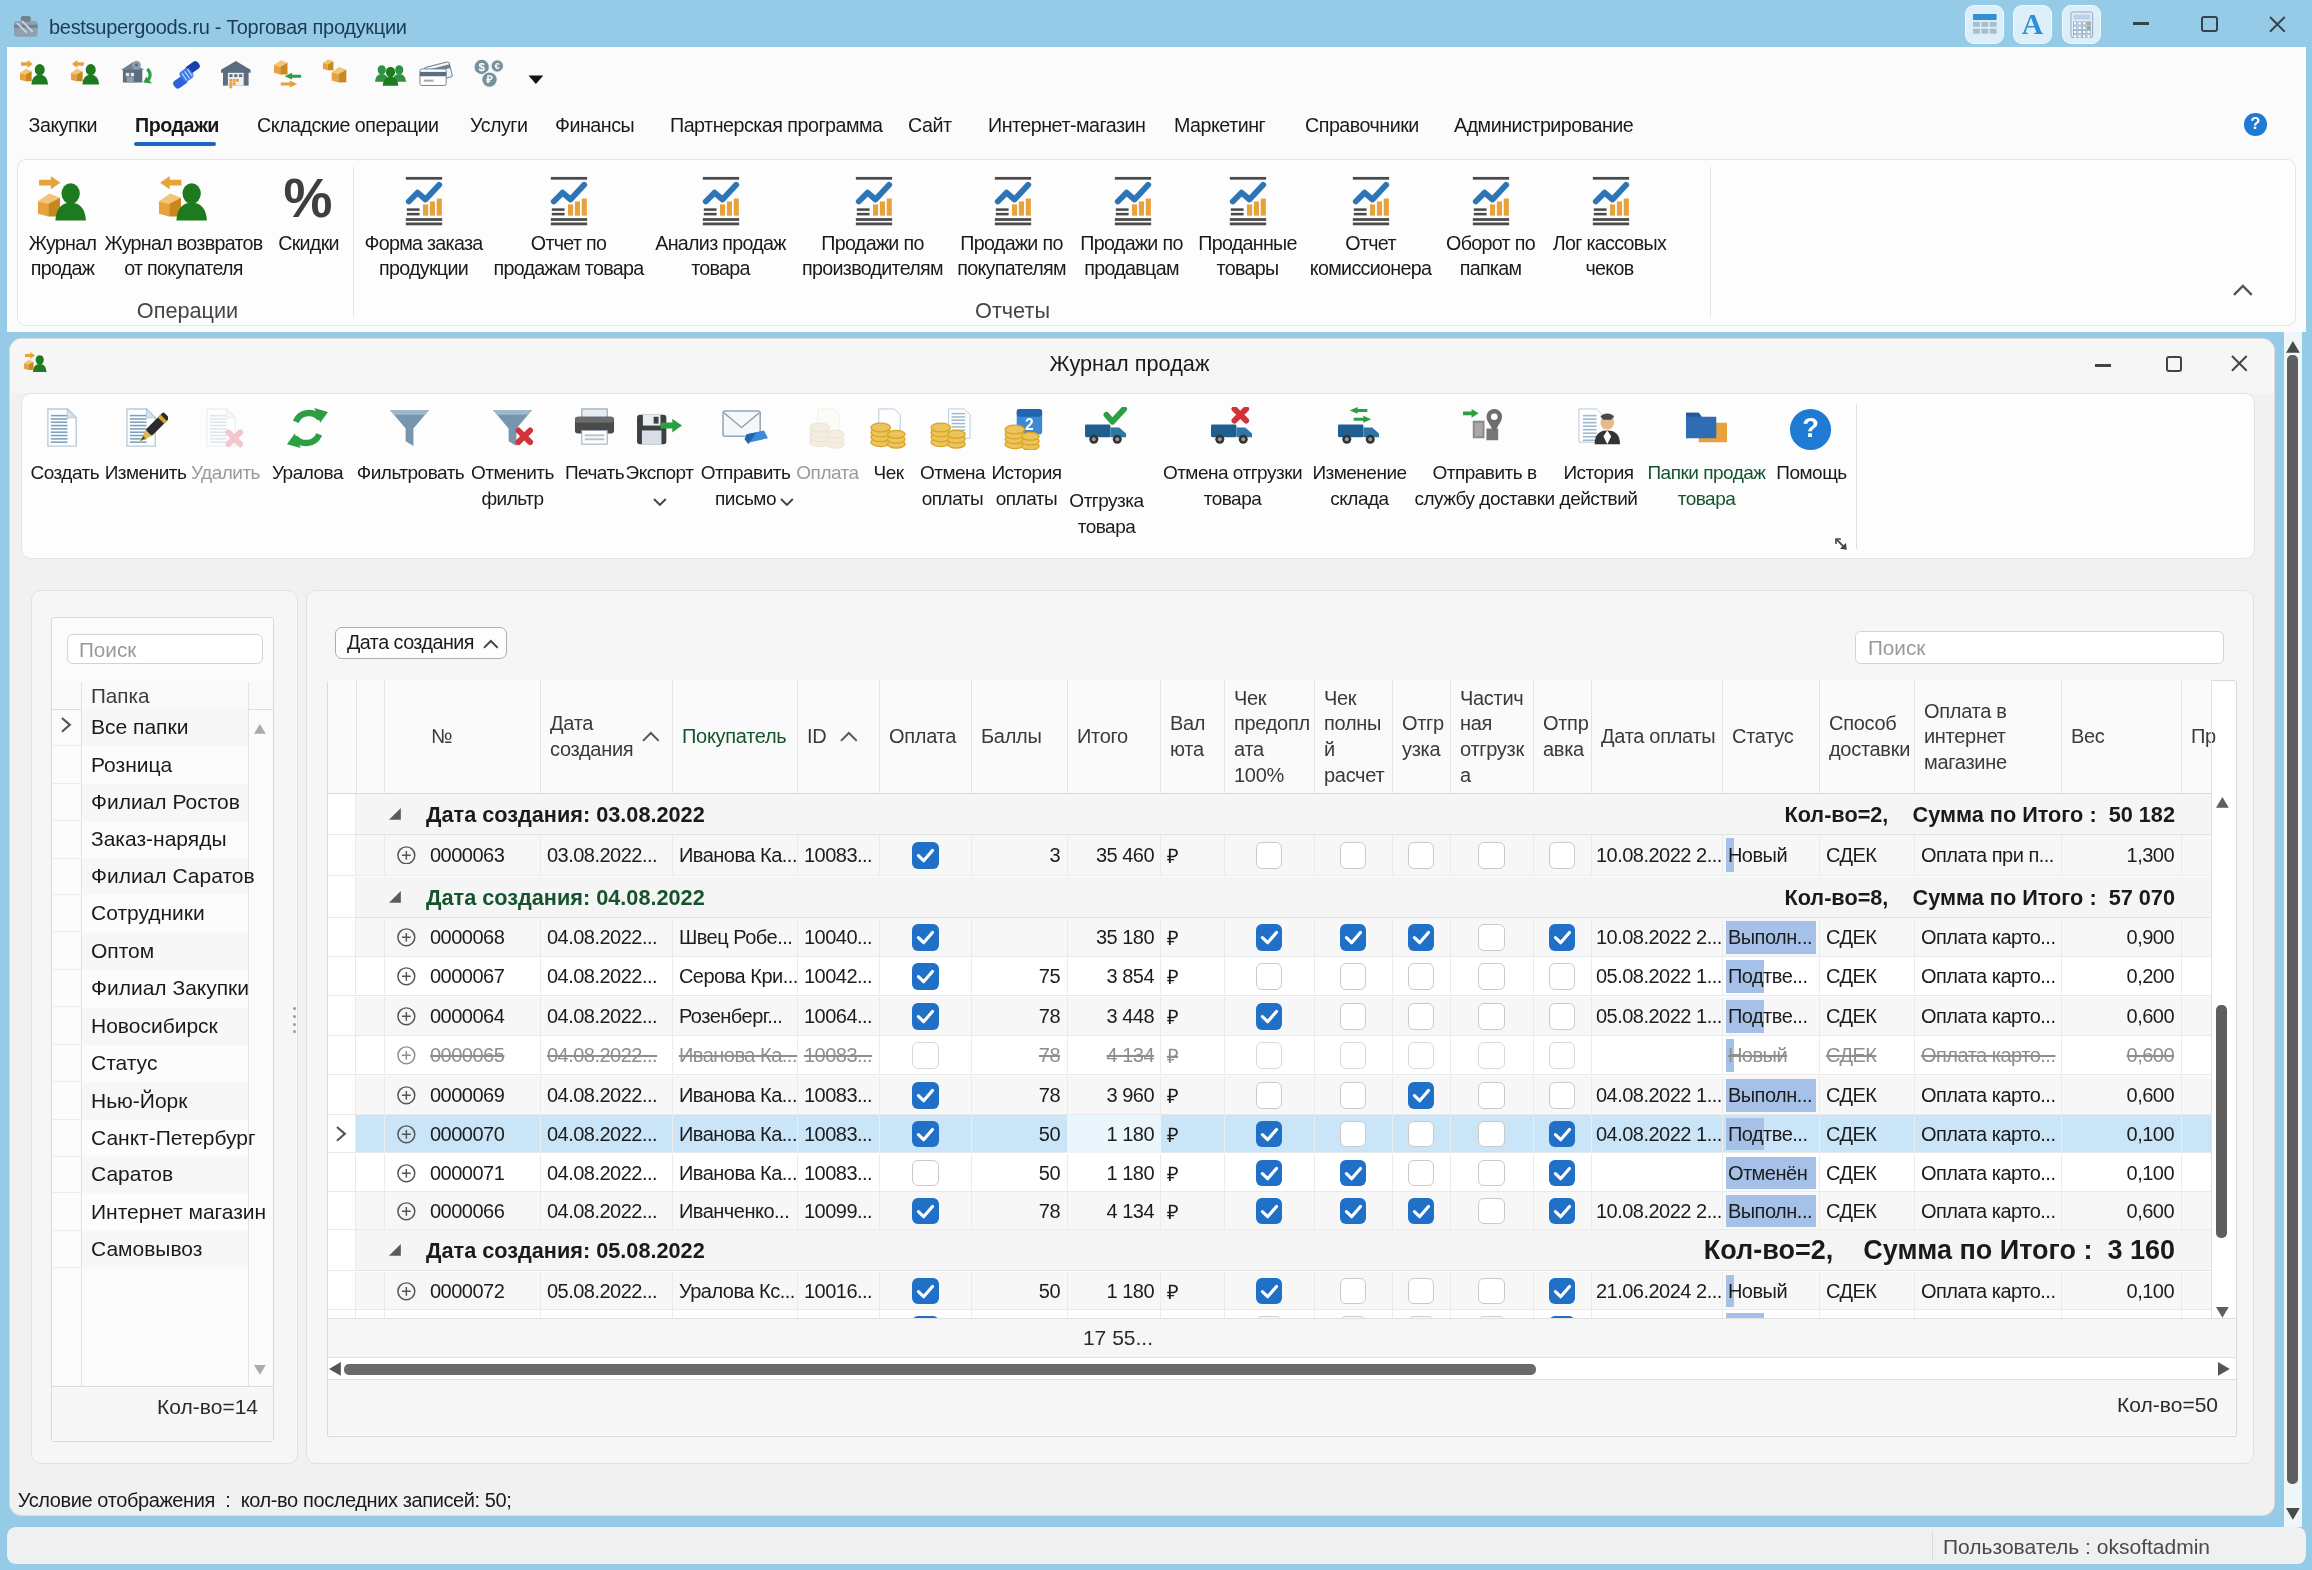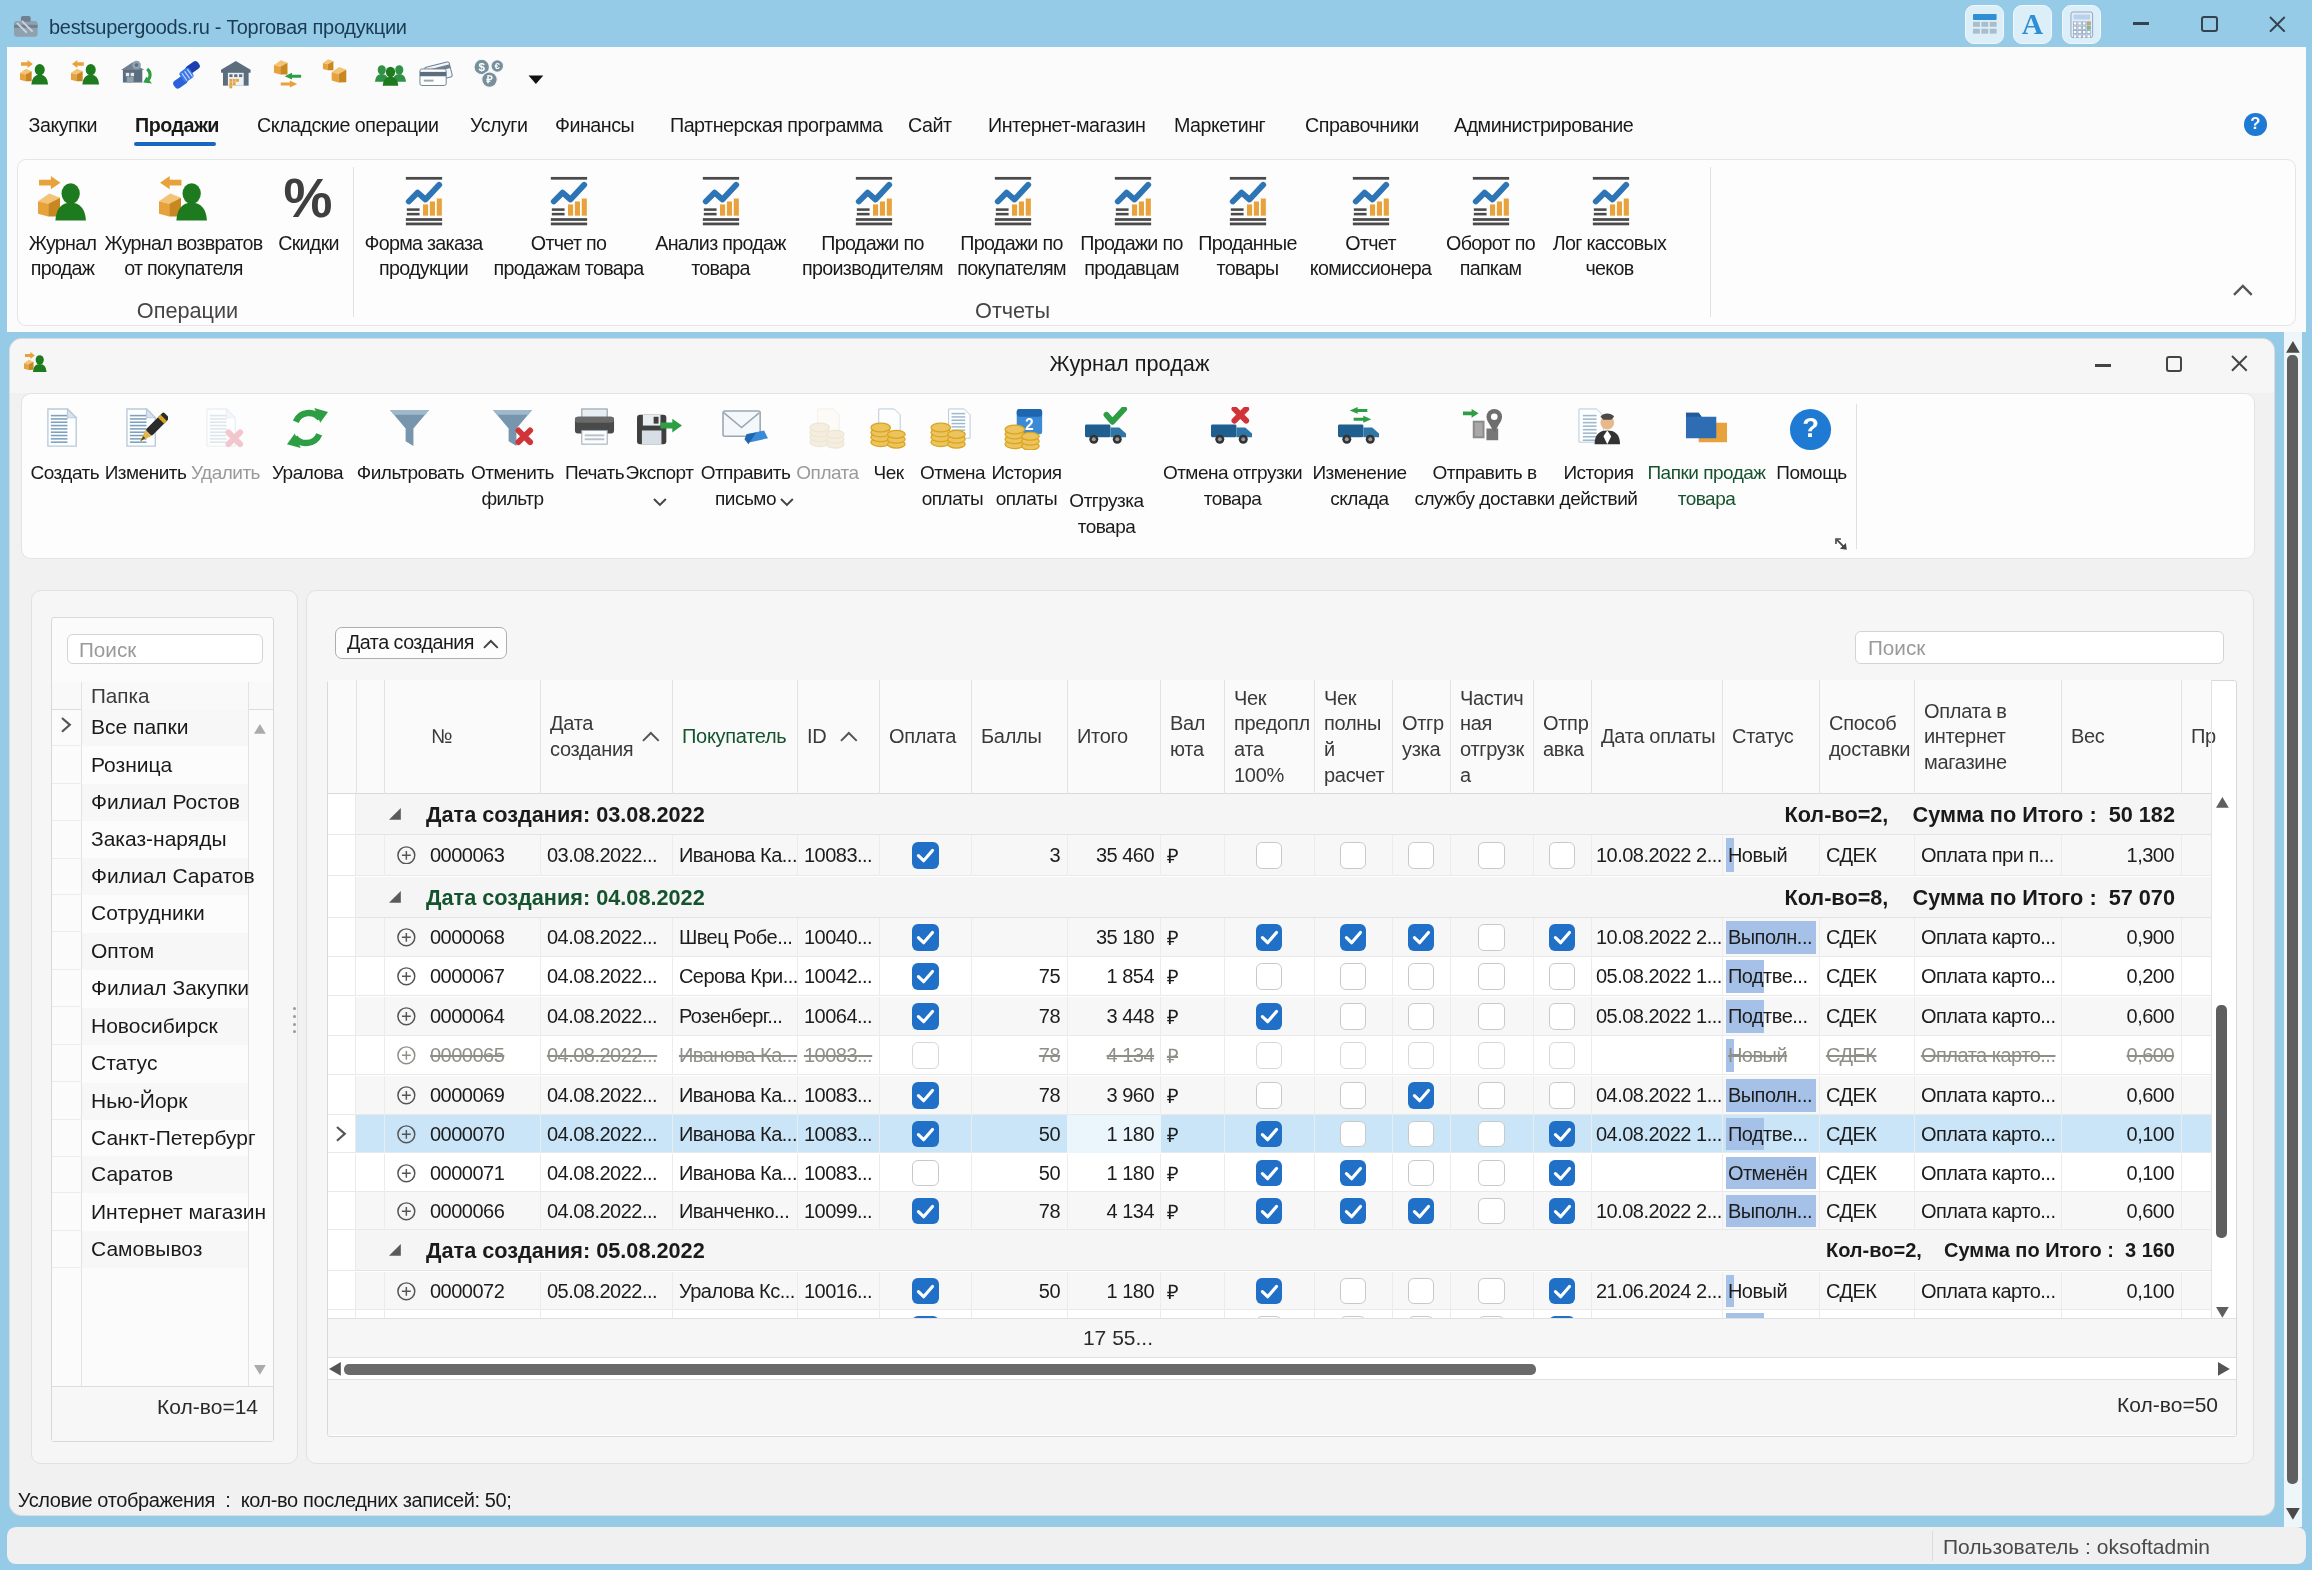--- a/index.html
+++ b/index.html
@@ -874,21 +874,21 @@
 <div class="a" style="left:344px;top:0;width:125px;height:39px;display:flex;align-items:center;justify-content:flex-start;padding:0 6.9px;font-size:20px;letter-spacing:-0.5px;color:#1c1c1c;text-decoration:none;white-space:nowrap;overflow:hidden;">Серова Кри...</div>
 <div class="a" style="left:469px;top:0;width:82px;height:39px;display:flex;align-items:center;justify-content:flex-start;padding:0 6.9px;font-size:20px;letter-spacing:-0.5px;color:#1c1c1c;text-decoration:none;white-space:nowrap;overflow:hidden;">10042...</div>
 <div class="a" style="left:551px;top:0;width:93px;height:39px;display:flex;align-items:center;justify-content:center;padding:0 6.9px;font-size:20px;letter-spacing:-0.5px;color:#1c1c1c;text-decoration:none;white-space:nowrap;overflow:hidden;">
       <div class="cbx">
         <svg width="26.6" height="26.6" viewBox="0 0 27 27">
           <path d="M6.5 13.8 L11.8 19 L20.8 8.6" stroke="#fff" stroke-width="3.2" fill="none" stroke-linecap="round" stroke-linejoin="round"></path>
         </svg>
       </div>
     </div>
 <div class="a" style="left:643px;top:0;width:96px;height:39px;display:flex;align-items:center;justify-content:flex-end;padding:0 6.9px;font-size:20px;letter-spacing:-0.5px;color:#1c1c1c;text-decoration:none;white-space:nowrap;overflow:hidden;">75</div>
-<div class="a" style="left:739px;top:0;width:94px;height:39px;display:flex;align-items:center;justify-content:flex-end;padding:0 6.9px;font-size:20px;letter-spacing:-0.5px;color:#1c1c1c;text-decoration:none;white-space:nowrap;overflow:hidden;">1 854</div>
+<div class="a" style="left:739px;top:0;width:94px;height:39px;display:flex;align-items:center;justify-content:flex-end;padding:0 6.9px;font-size:20px;letter-spacing:-0.5px;color:#1c1c1c;text-decoration:none;white-space:nowrap;overflow:hidden;">3 854</div>
 <div class="a" style="left:832px;top:0;width:64px;height:39px;display:flex;align-items:center;justify-content:flex-start;padding:0 6.9px;font-size:20px;letter-spacing:-0.5px;color:#1c1c1c;text-decoration:none;white-space:nowrap;overflow:hidden;">₽</div>
 <div class="a" style="left:896px;top:0;width:90px;height:39px;display:flex;align-items:center;justify-content:center;padding:0 6.9px;font-size:20px;letter-spacing:-0.5px;color:#1c1c1c;text-decoration:none;white-space:nowrap;overflow:hidden;">
       <div class="cbe" style="border-color:#C9C9C9"></div>
     </div>
 <div class="a" style="left:986px;top:0;width:78px;height:39px;display:flex;align-items:center;justify-content:center;padding:0 6.9px;font-size:20px;letter-spacing:-0.5px;color:#1c1c1c;text-decoration:none;white-space:nowrap;overflow:hidden;">
       <div class="cbe" style="border-color:#C9C9C9"></div>
     </div>
 <div class="a" style="left:1064px;top:0;width:58px;height:39px;display:flex;align-items:center;justify-content:center;padding:0 6.9px;font-size:20px;letter-spacing:-0.5px;color:#1c1c1c;text-decoration:none;white-space:nowrap;overflow:hidden;">
       <div class="cbe" style="border-color:#C9C9C9"></div>
     </div>
@@ -1323,21 +1323,21 @@
 <div class="a" style="left:1586px;top:0;width:147px;height:38px;display:flex;align-items:center;justify-content:flex-start;padding:0 6.9px;font-size:20px;letter-spacing:-0.5px;color:#1c1c1c;text-decoration:none;white-space:nowrap;overflow:hidden;">Оплата карто...</div>
 <div class="a" style="left:1733px;top:0;width:120px;height:38px;display:flex;align-items:center;justify-content:flex-end;padding:0 6.9px;font-size:20px;letter-spacing:-0.5px;color:#1c1c1c;text-decoration:none;white-space:nowrap;overflow:hidden;">0,600</div>
 <div class="a" style="left:1853px;top:0;width:30.5px;height:38px;display:flex;align-items:center;justify-content:flex-start;padding:0 6.9px;font-size:20px;letter-spacing:-0.5px;color:#1c1c1c;text-decoration:none;white-space:nowrap;overflow:hidden;"></div>
 </div>
 <div class="a" style="left:356px;top:1230px;width:1856px;height:41px;background:#F5F5F5;border-bottom:1px solid #E3E3E3;"></div>
 <div class="a" style="left:328px;top:1230px;width:27.6px;height:41px;background:#fff;border-right:1px solid #E9E9E9;border-bottom:1px solid #E9E9E9;"></div>
 <div class="a" style="left:388px;top:1243px;"><svg width="15.8" height="14.8" viewBox="0 0 16 15" style="">
       <polygon points="13,1 13,13 1,13" fill="#5A5A5A"></polygon>
     </svg></div>
 <div class="a" style="left:426px;top:1230px;height:41px;display:flex;align-items:center;font-size:21.7px;font-weight:bold;color:#1a1a1a;">Дата создания: 05.08.2022</div>
-<div class="a" style="left:1485px;top:1230px;width:690px;height:41px;display:flex;align-items:center;justify-content:flex-end;font-size:20px;font-weight:bold;color:#1a1a1a;">Кол-во=2,&nbsp;&nbsp;&nbsp;&nbsp;Сумма по Итого :&nbsp;&nbsp;3 160</div>
+<div class="a" style="left:1485px;top:1230px;width:690px;height:41px;display:flex;align-items:center;justify-content:flex-end;font-size:27px;font-weight:bold;color:#1a1a1a;">Кол-во=2,&nbsp;&nbsp;&nbsp;&nbsp;Сумма по Итого :&nbsp;&nbsp;3 160</div>
 <div class="a" style="left:328px;top:1272px;width:1883px;height:38px;">
 <div class="a" style="left:0;top:0;width:27.6px;height:38px;background:#fff;border-right:1px solid #E9E9E9;border-bottom:1px solid #E9E9E9;"></div>
 <div class="a" style="left:27.6px;top:0;width:1856px;height:38px;background:#F7F7F7;border-bottom:1px solid #E9E9E9;"></div>
 <div class="a" style="left:56px;top:0;width:1px;height:38px;background:#ECECEC;"></div>
 <div class="a" style="left:212px;top:0;width:1px;height:38px;background:#ECECEC;"></div>
 <div class="a" style="left:344px;top:0;width:1px;height:38px;background:#ECECEC;"></div>
 <div class="a" style="left:469px;top:0;width:1px;height:38px;background:#ECECEC;"></div>
 <div class="a" style="left:551px;top:0;width:1px;height:38px;background:#ECECEC;"></div>
 <div class="a" style="left:643px;top:0;width:1px;height:38px;background:#ECECEC;"></div>
 <div class="a" style="left:739px;top:0;width:1px;height:38px;background:#ECECEC;"></div>

